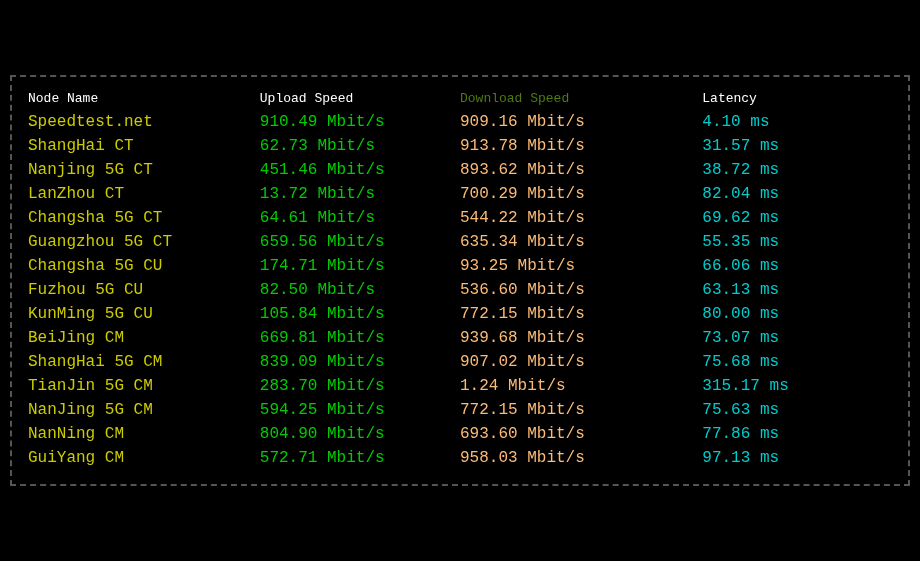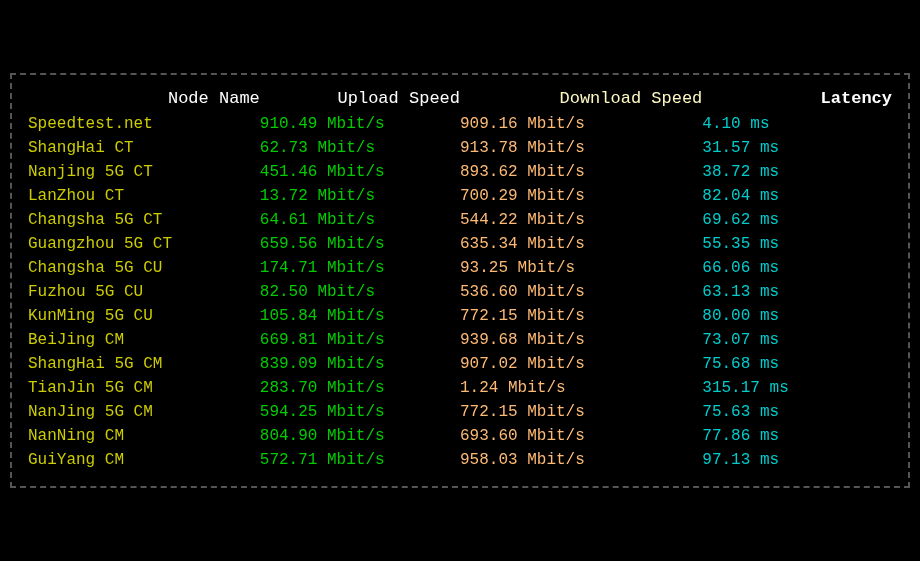--- a/index.html
+++ b/index.html
@@ -25,23 +25,23 @@
     }
 
     table {
       width: 100%;
       border-collapse: collapse;
     }
 
     thead tr th {
       color: #ffffff;
       font-weight: normal;
-      font-size: 17px;
+      font-size: 13px;
       padding: 4px 0;
-      text-align: right;
+      text-align: left;
     }
 
     tbody tr td {
       font-size: 16px;
       padding: 3px 0;
     }
 
     .col-node {
       width: 220px;
       color: #cccc00;
@@ -57,22 +57,22 @@
       color: #fdba74;
     }
 
     .col-latency {
       width: 180px;
       color: #00cccc;
     }
 
     th.col-node { color: #ffffff; }
     th.col-upload { color: #ffffff; }
-    th.col-download { color: #fef9c3; margin-left: 12px; }
-    th.col-latency { color: #ffffff; font-weight: bold; }
+    th.col-download { color: #4d7c0f; margin-left: 12px; }
+    th.col-latency { color: #ffffff; }
   </style>
 </head>
 <body>
 
 <div class="container">
   <table>
     <thead>
       <tr>
         <th class="col-node">Node Name</th>
         <th class="col-upload">Upload Speed</th>

